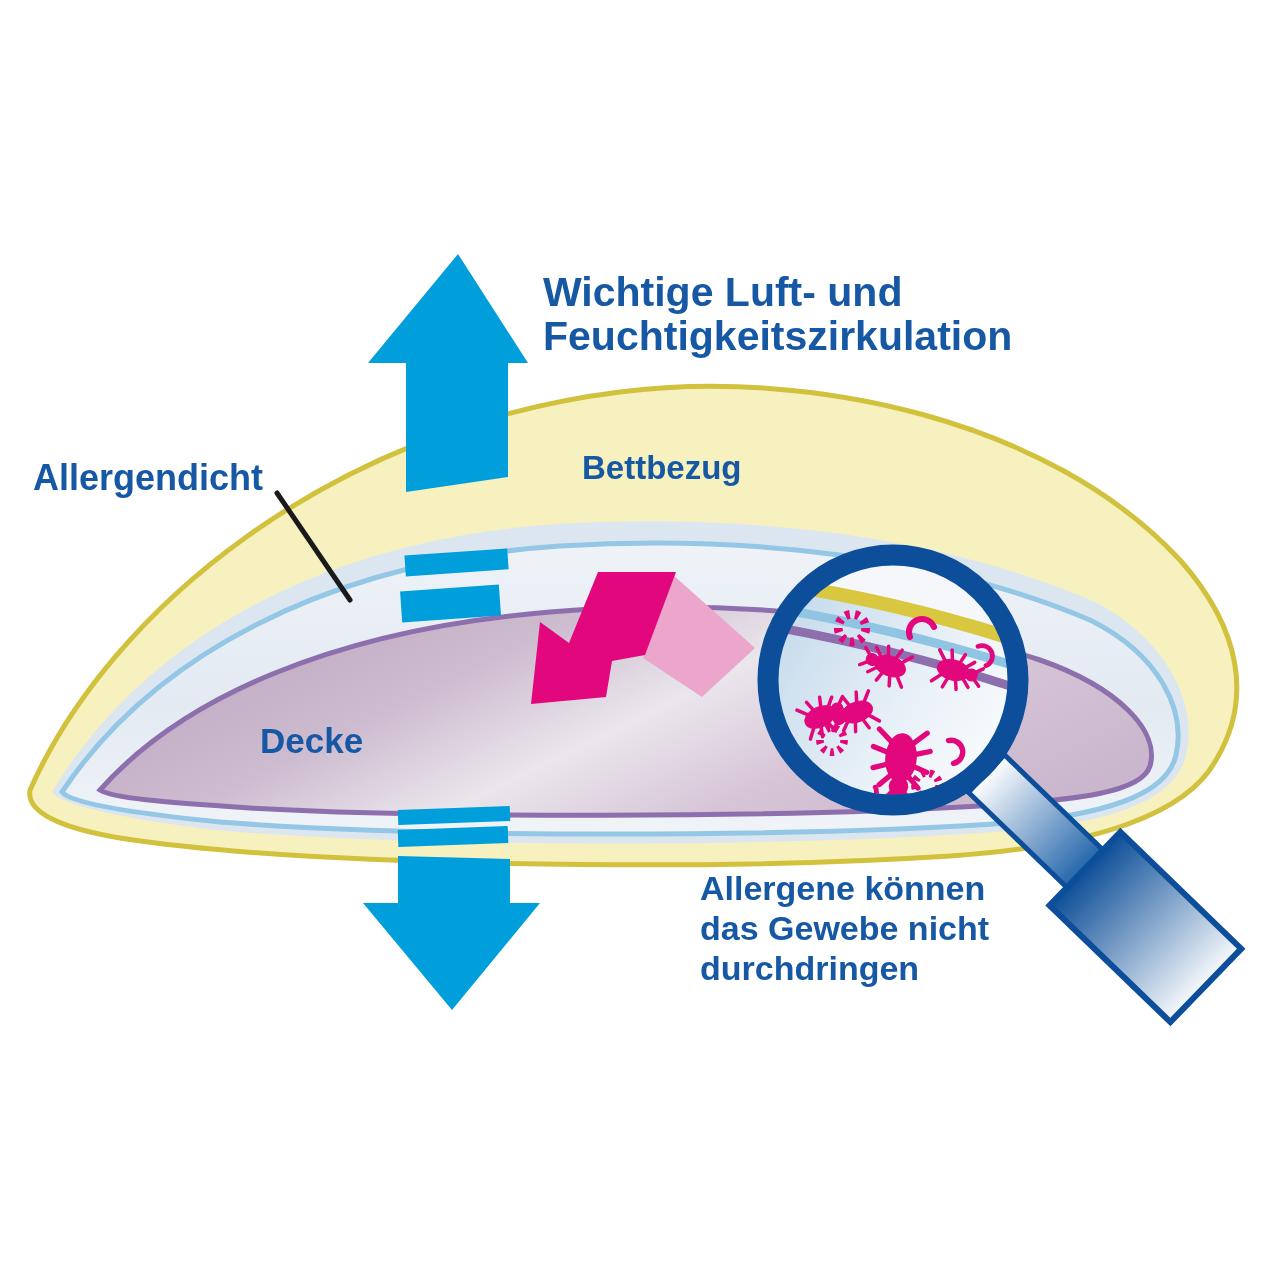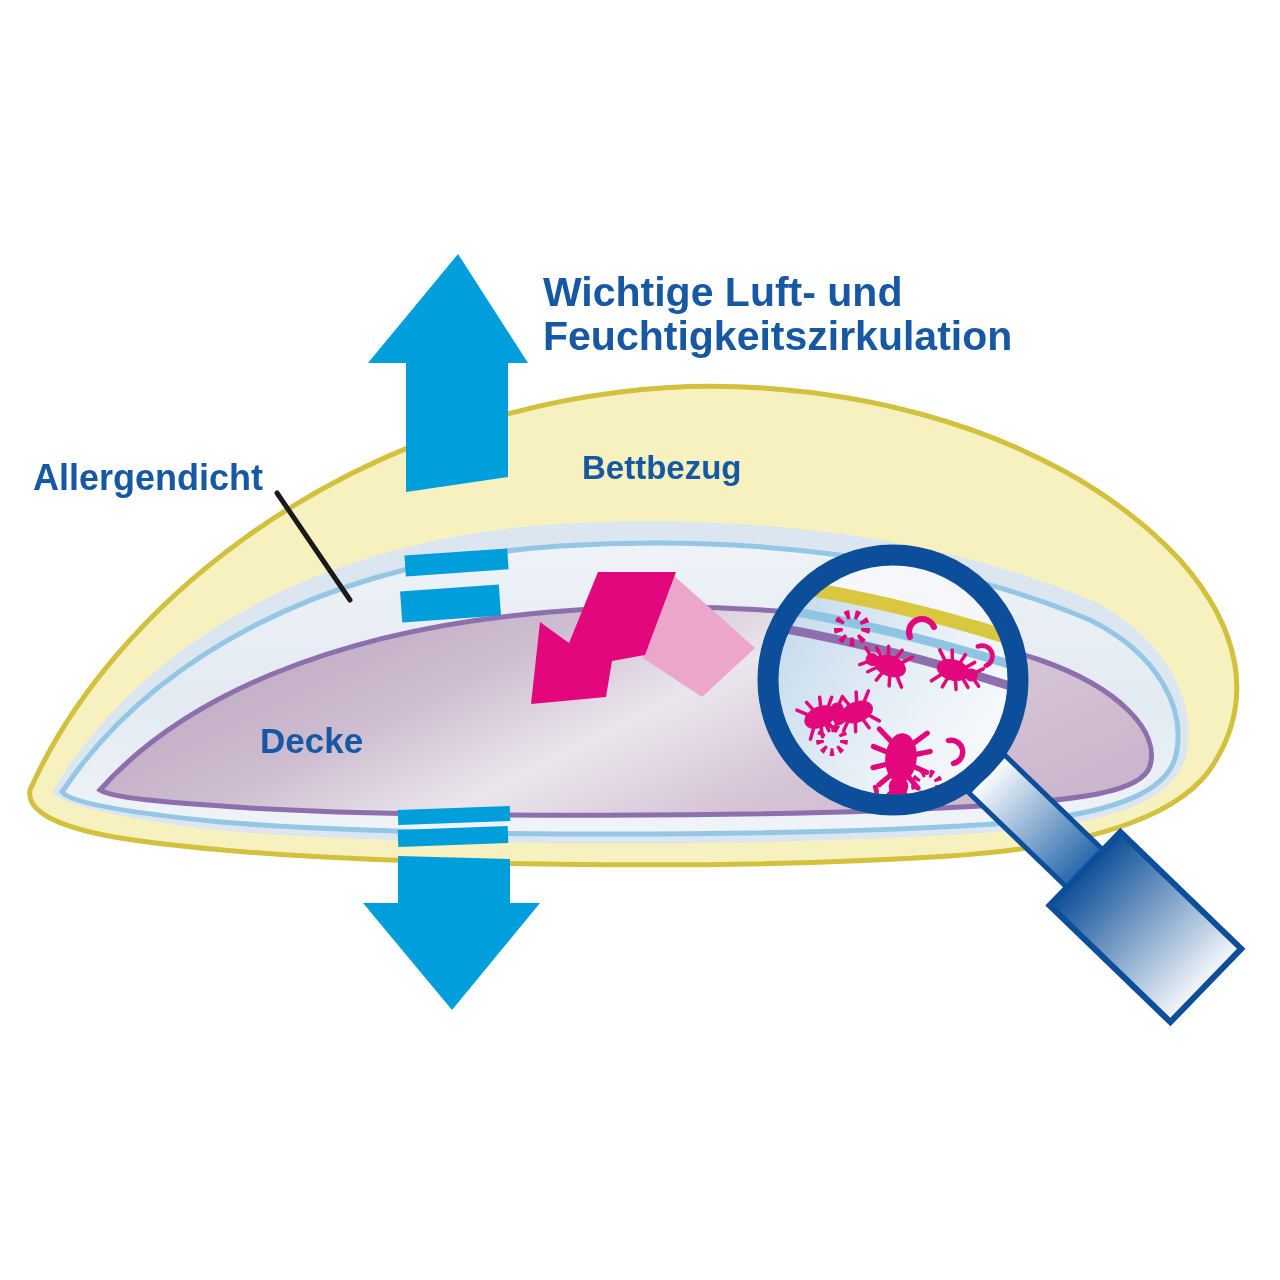--- a/index.html
+++ b/index.html
@@ -148,14 +148,17 @@
   <circle cx="893" cy="680" r="125" fill="none" stroke="#0C4E99" stroke-width="21"></circle>
 
   <line x1="277" y1="493" x2="350" y2="600" stroke="#1A1A1A" stroke-width="5" stroke-linecap="round"></line>
 </svg>
 
 <div class="lbl lbl-circulation">Wichtige Luft- und
 Feuchtigkeitszirkulation</div>
 <div class="lbl lbl-bettbezug">Bettbezug</div>
 <div class="lbl lbl-allergendicht">Allergendicht</div>
 <div class="lbl lbl-decke">Decke</div>
+<div class="lbl lbl-blocked">Allergene können
+das Gewebe nicht
+durchdringen</div>
 
 </div>
 
 </body></html>

